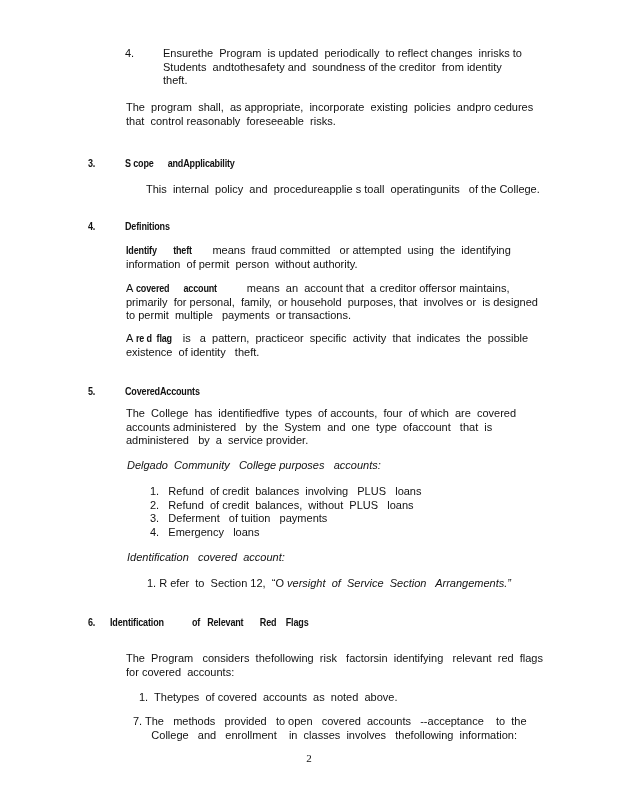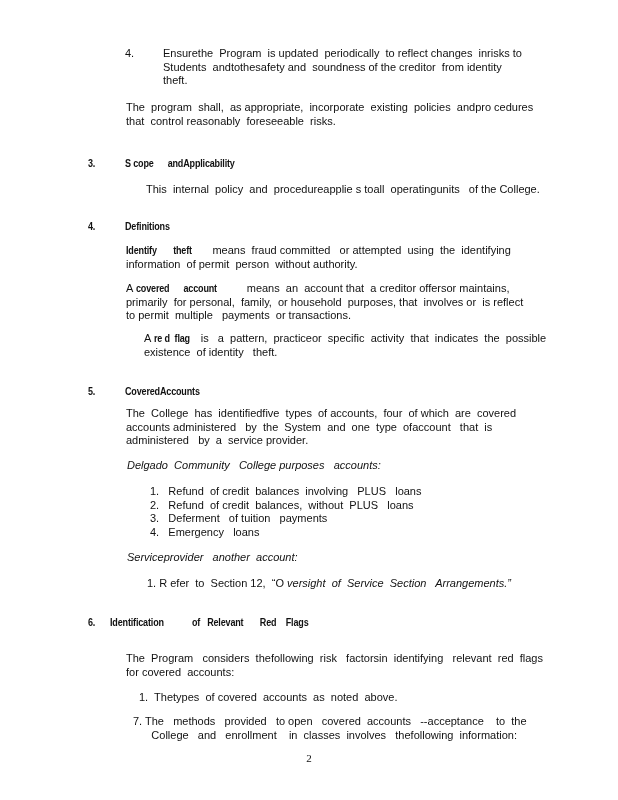--- a/index.html
+++ b/index.html
@@ -52,41 +52,41 @@
 
   <div class="blk" style="left:126px; top:183px;margin-left:20px;">This  internal  policy  and  procedureapplie s toall  operatingunits   of the College.</div>
 
   <div class="blk" style="left:88px; top:220px;"><span class="bc">4.</span></div>
   <div class="blk" style="left:125px; top:220px;"><span class="bc">Definitions</span></div>
 
   <div class="blk" style="left:126px; top:244px;"><span class="bc">Identify       theft</span><span>  means  fraud committed   or attempted  using  the  identifying
 information  of permit  person  without authority.</span></div>
 
   <div class="blk" style="left:126px; top:282px;"><span>A </span><span class="bc">covered      account</span><span>    means  an  account that  a creditor offersor maintains,
-primarily  for personal,  family,  or household  purposes, that  involves or  is reflect
+primarily  for personal,  family,  or household  purposes, that  involves or  is designed
 to permit  multiple   payments  or transactions.</span></div>
 
-  <div class="blk" style="left:144px; top:332px;"><span>A </span><span class="bc">re d  flag</span><span> is   a  pattern,  practiceor  specific  activity  that  indicates  the  possible
+  <div class="blk" style="left:126px; top:332px;"><span>A </span><span class="bc">re d  flag</span><span> is   a  pattern,  practiceor  specific  activity  that  indicates  the  possible
 existence  of identity   theft.</span></div>
 
   <div class="blk" style="left:88px; top:385px;"><span class="bc">5.</span></div>
   <div class="blk" style="left:125px; top:385px;"><span class="bc">CoveredAccounts</span></div>
 
   <div class="blk" style="left:126px; top:407px;">The  College  has  identifiedfive  types  of accounts,  four  of which  are  covered
 accounts administered   by  the  System  and  one  type  ofaccount   that  is
 administered   by  a  service provider.</div>
 
   <div class="blk it" style="left:127px; top:459px;">Delgado  Community   College purposes   accounts:</div>
 
   <div class="blk" style="left:150px; top:485px;">1.   Refund  of credit  balances  involving   PLUS   loans
 2.   Refund  of credit  balances,  without  PLUS   loans
 3.   Deferment   of tuition   payments
 4.   Emergency   loans</div>
 
-  <div class="blk it" style="left:127px; top:551px;">Serviceprovider   another  account:</div>
+  <div class="blk it" style="left:127px; top:551px;">Identification   covered  account:</div>
 
   <div class="blk" style="left:147px; top:577px;"><span>1. R efer  to  Section 12,  “O </span><span class="it">versight  of  Service  Section   Arrangements.”</span></div>
 
   <div class="blk" style="left:88px; top:616px;"><span class="bc">6.</span></div>
   <div class="blk" style="left:110px; top:616px;"><span class="bc">Identification            of   Relevant       Red    Flags</span></div>
 
   <div class="blk" style="left:126px; top:652px;">The  Program   considers  thefollowing  risk   factorsin  identifying   relevant  red  flags
 for covered  accounts:</div>
 
   <div class="blk" style="left:139px; top:691px;">1.  Thetypes  of covered  accounts  as  noted  above.</div>

